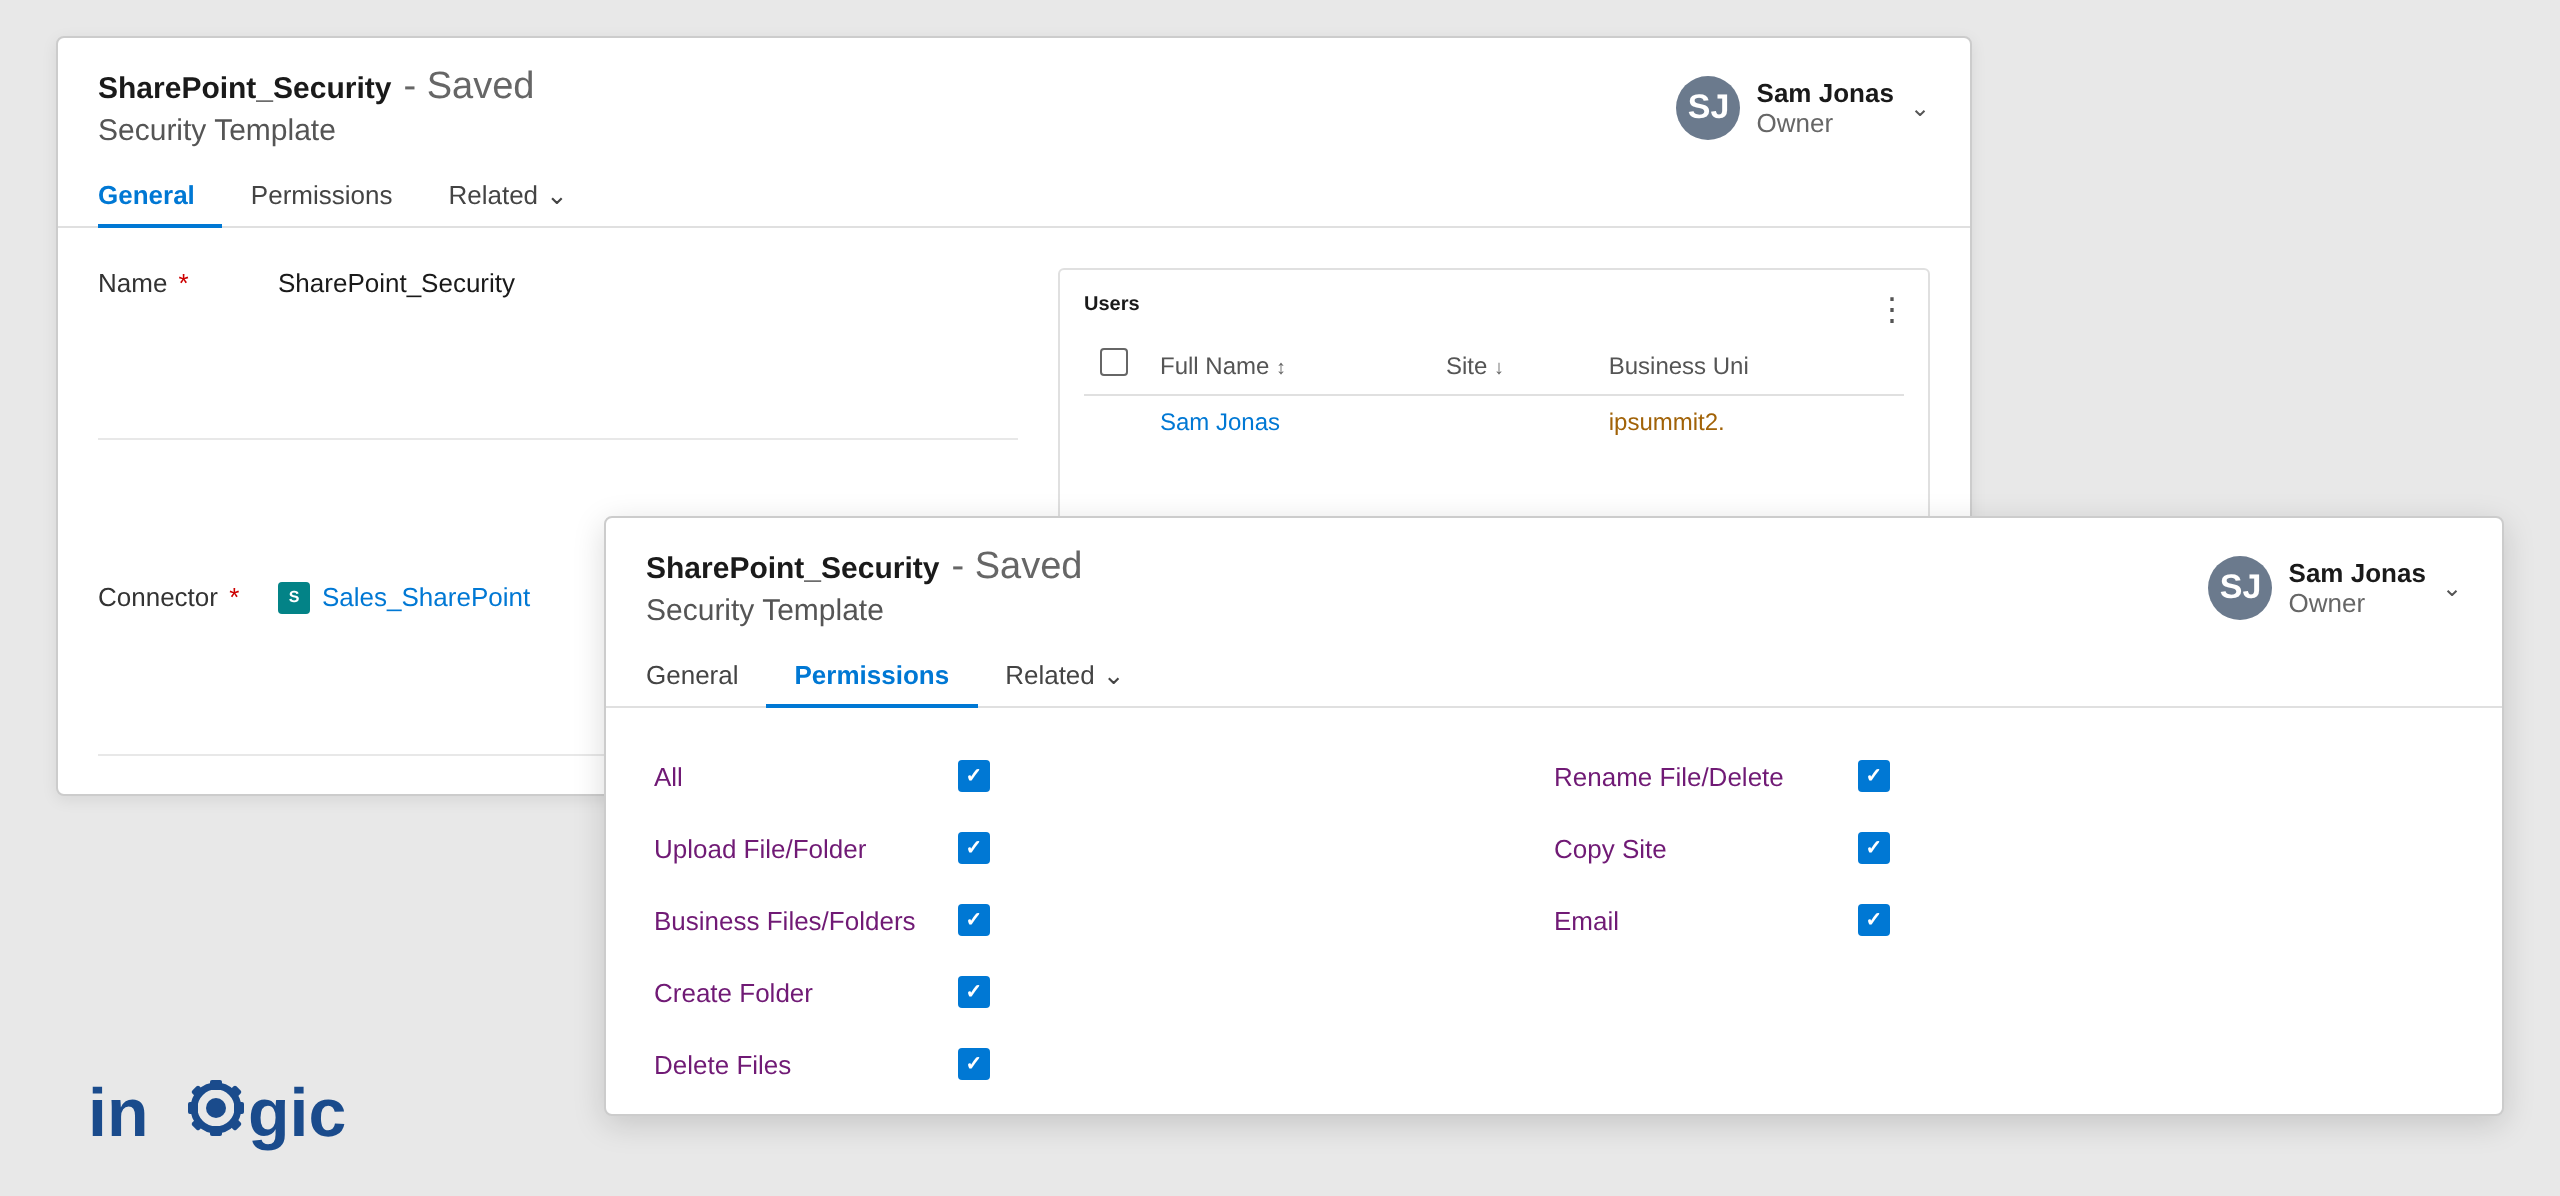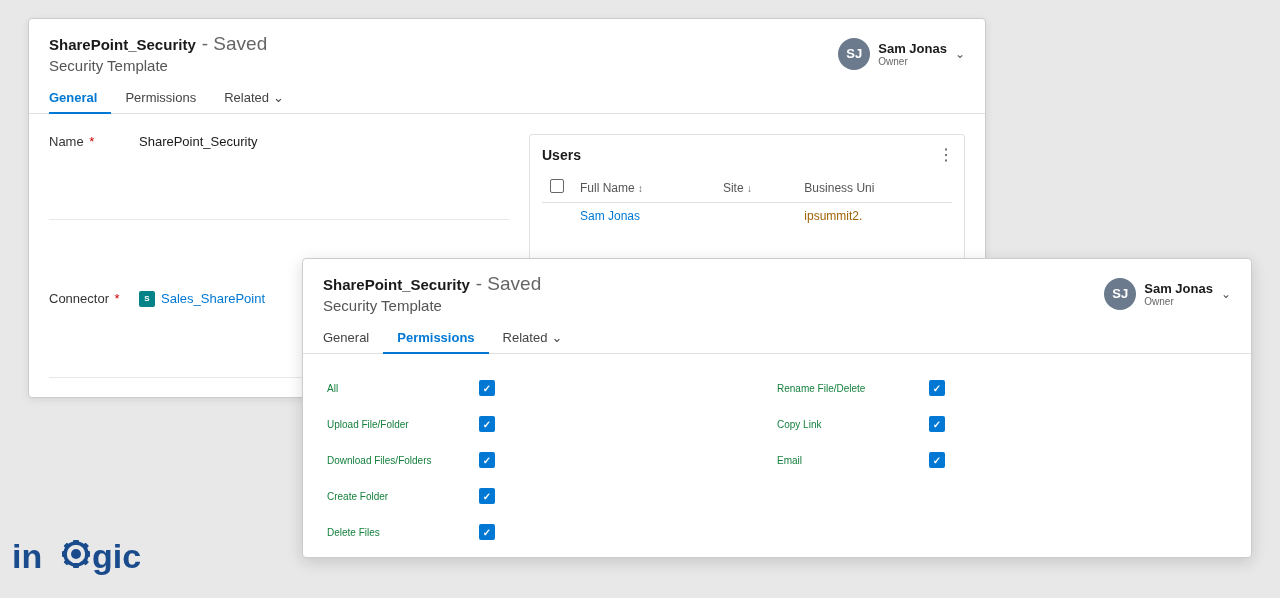--- a/index.html
+++ b/index.html
@@ -68,38 +68,38 @@
 
     .avatar {
       width: 32px;
       height: 32px;
       background: #6b7a8d;
       border-radius: 50%;
       display: flex;
       align-items: center;
       justify-content: center;
       color: white;
-      font-size: 13px;
+      font-size: 17px;
       font-weight: 600;
       text-align: right;
     }
 
     .user-details {
       display: flex;
       flex-direction: column;
     }
 
     .user-name {
       font-size: 13px;
       font-weight: 600;
       color: #1a1a1a;
     }
 
     .user-role {
-      font-size: 10px;
+      font-size: 13px;
       color: #666;
     }
 
     .chevron-icon {
       font-size: 12px;
       color: #555;
       cursor: pointer;
     }
 
     .card-tabs {
@@ -208,21 +208,21 @@
 
     .card-right {
       flex: 1;
       border: 1px solid #e0e0e0;
       border-radius: 3px;
       padding: 12px;
       position: relative;
     }
 
     .users-title {
-      font-size: 14px;
+      font-size: 10px;
       font-weight: 600;
       color: #1a1a1a;
       margin-bottom: 10px;
     }
 
     .three-dots {
       position: absolute;
       top: 10px;
       right: 10px;
       font-size: 16px;
@@ -296,22 +296,22 @@
     }
 
     .perm-row {
       display: flex;
       align-items: center;
       gap: 12px;
       padding: 10px 0;
     }
 
     .perm-label {
-      font-size: 10px;
-      color: #15803d;
+      font-size: 13px;
+      color: #701a75;
       min-width: 140px;
     }
 
     .blue-checkbox {
       width: 16px;
       height: 16px;
       background: #0078d4;
       border: none;
       border-radius: 2px;
       display: flex;
@@ -324,21 +324,21 @@
       content: '✓';
       color: white;
       font-size: 10px;
       font-weight: bold;
     }
 
     
     .inogic-logo {
       position: absolute;
       bottom: 20px;
-      left: 12px;
+      left: 44px;
       display: flex;
       align-items: center;
       gap: 0;
     }
   </style>
 </head>
 <body>
 
 <div class="card-back">
   <div class="card-header">
@@ -462,40 +462,40 @@
       <div>
         <div class="perm-row">
           <span class="perm-label">All</span>
           <div class="blue-checkbox"></div>
         </div>
         <div class="perm-row">
           <span class="perm-label">Upload File/Folder</span>
           <div class="blue-checkbox"></div>
         </div>
         <div class="perm-row">
-          <span class="perm-label">Download Files/Folders</span>
+          <span class="perm-label">Business Files/Folders</span>
           <div class="blue-checkbox"></div>
         </div>
         <div class="perm-row">
           <span class="perm-label">Create Folder</span>
           <div class="blue-checkbox"></div>
         </div>
         <div class="perm-row">
           <span class="perm-label">Delete Files</span>
           <div class="blue-checkbox"></div>
         </div>
       </div>
 
       <div>
         <div class="perm-row">
           <span class="perm-label">Rename File/Delete</span>
           <div class="blue-checkbox"></div>
         </div>
         <div class="perm-row">
-          <span class="perm-label">Copy Link</span>
+          <span class="perm-label">Copy Site</span>
           <div class="blue-checkbox"></div>
         </div>
         <div class="perm-row">
           <span class="perm-label">Email</span>
           <div class="blue-checkbox"></div>
         </div>
       </div>
     </div>
   </div>
 </div>

